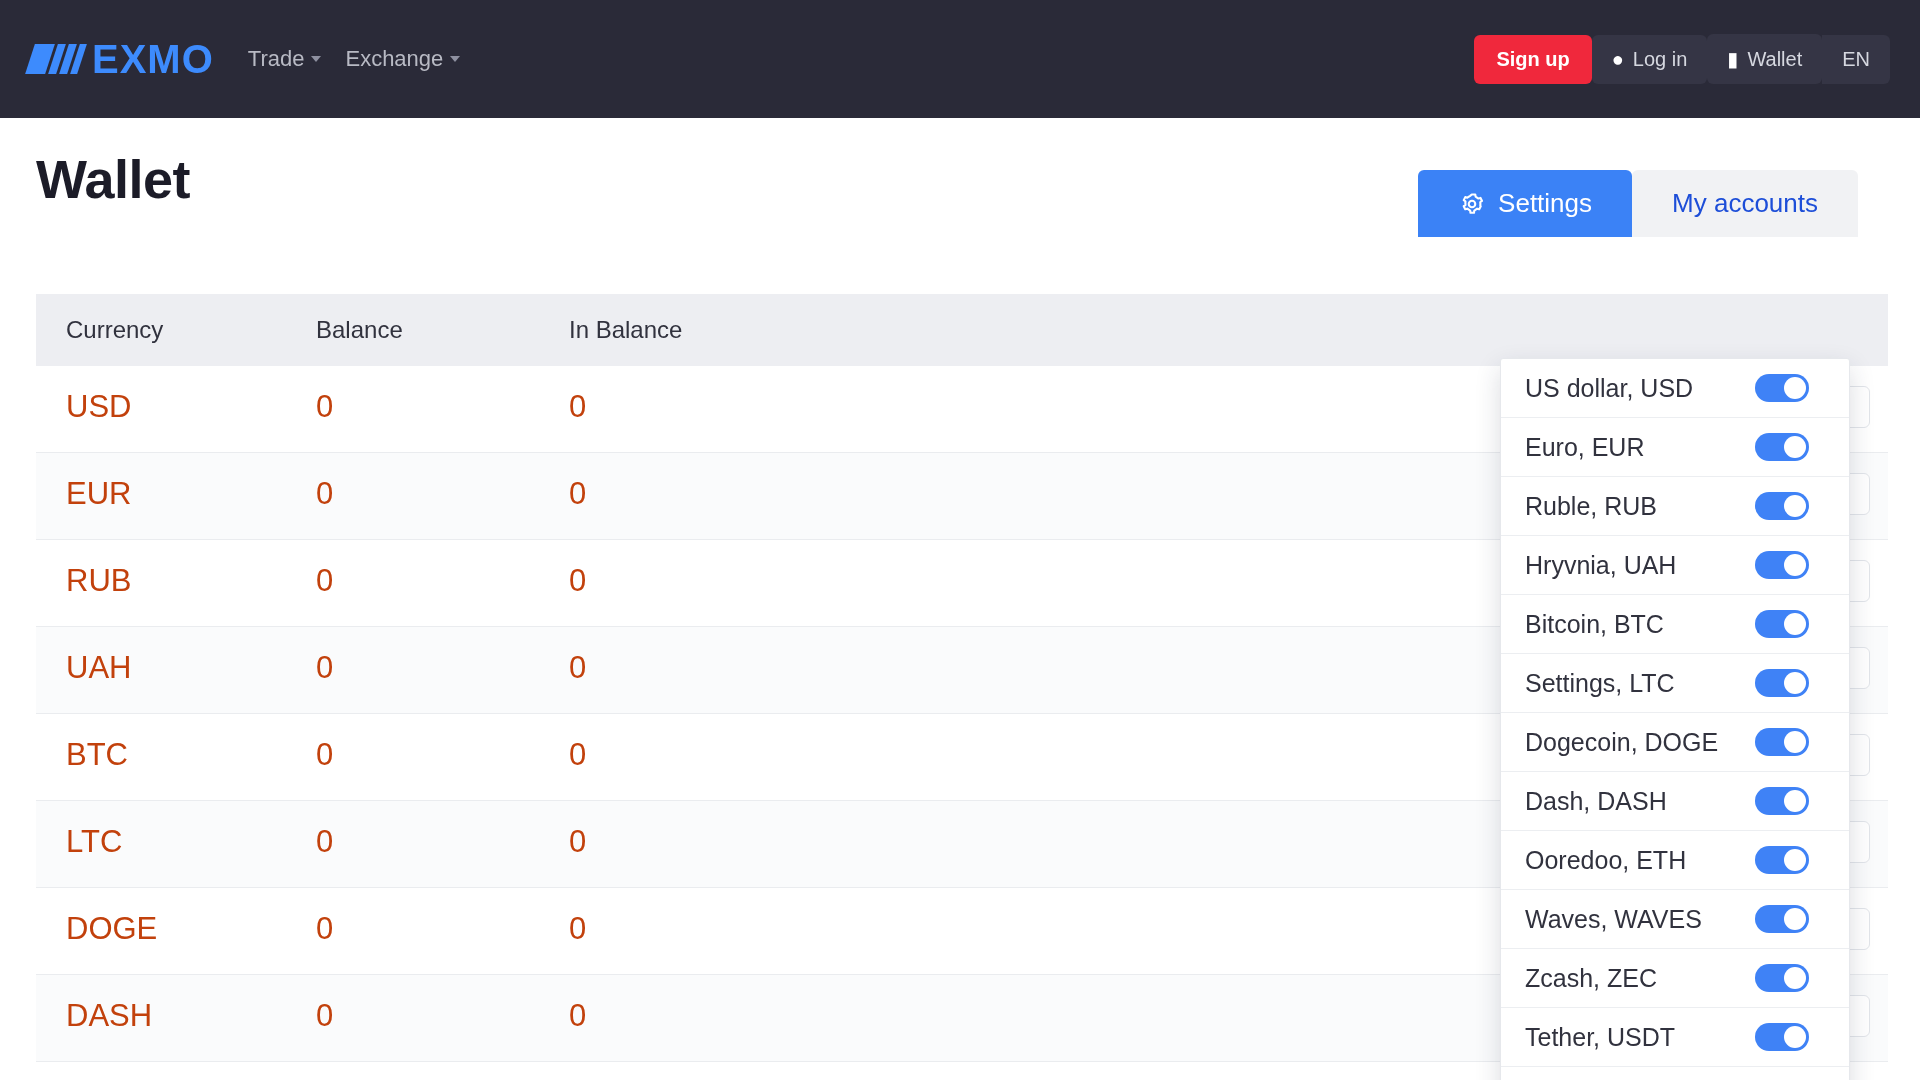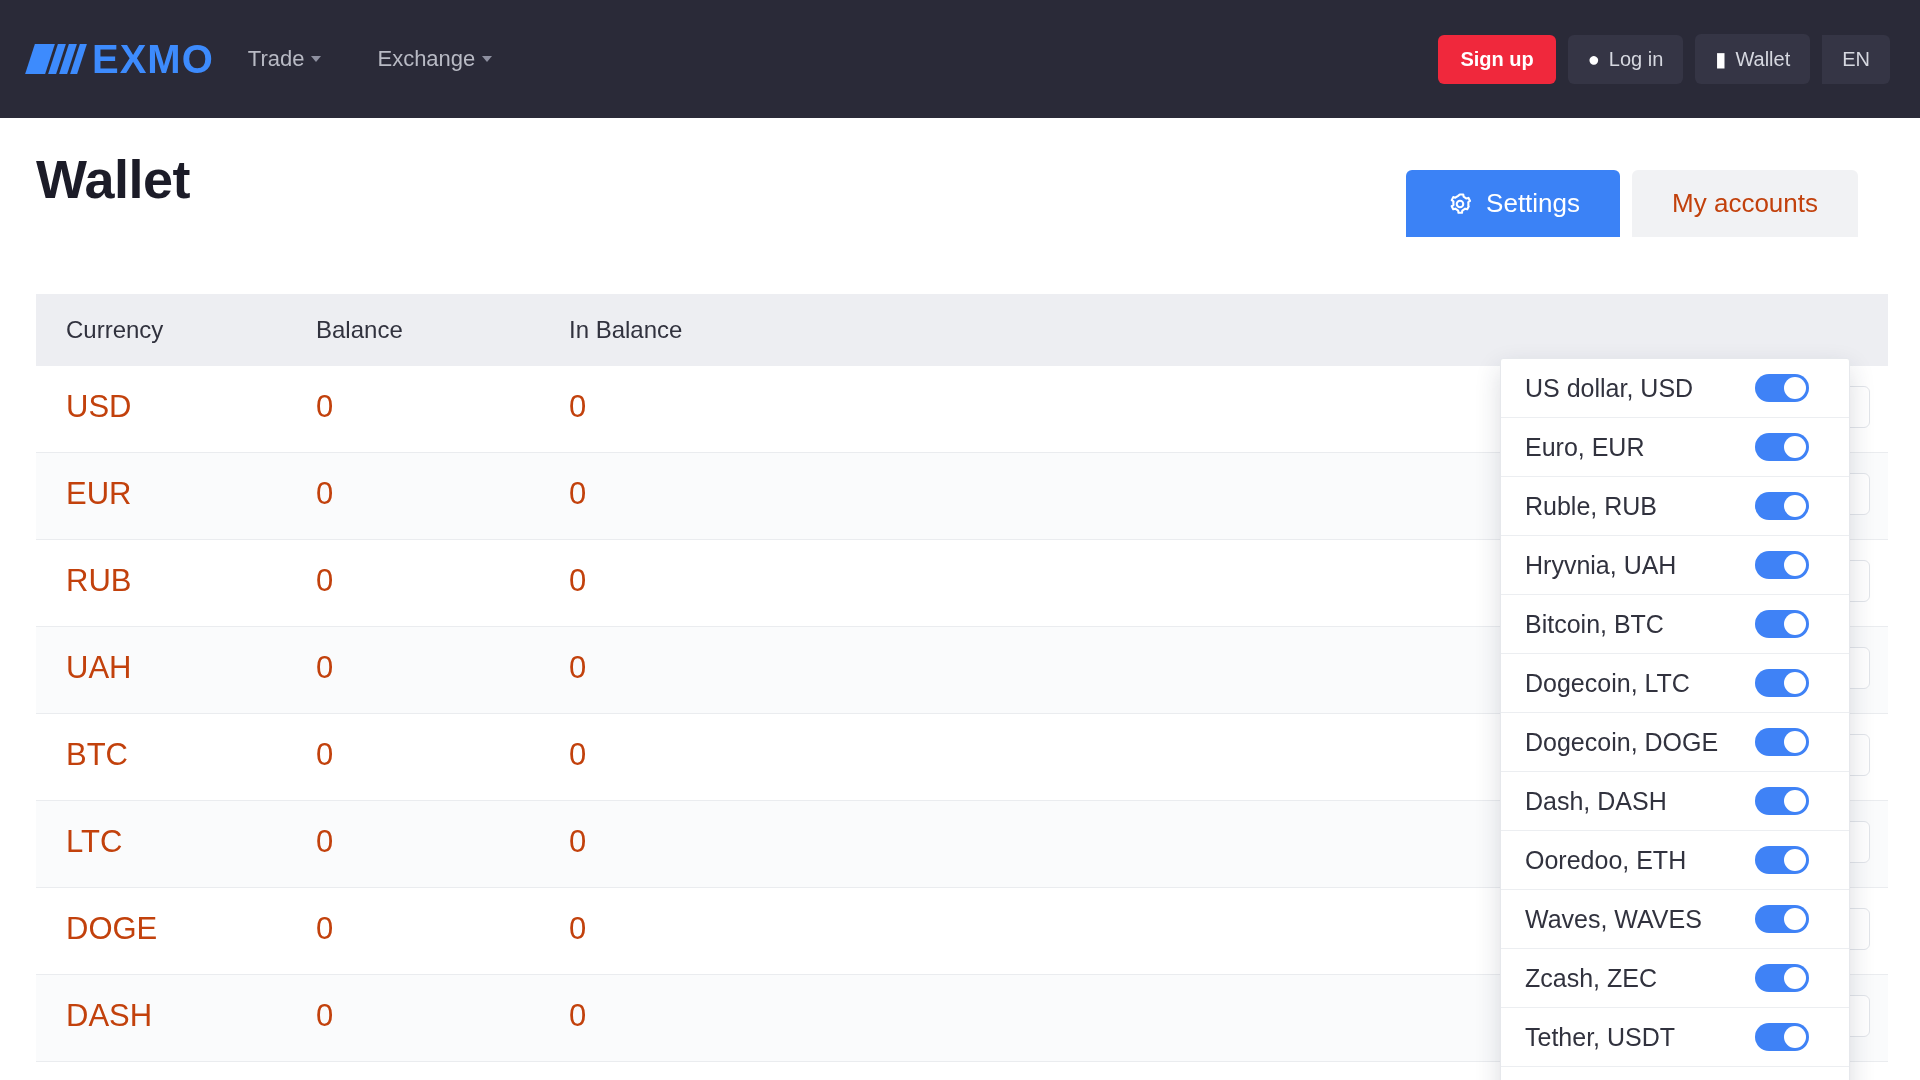--- a/index.html
+++ b/index.html
@@ -49,28 +49,28 @@
   .logo-mark span {
     position: absolute; bottom: 0; background: #3d8bfd; height: 30px;
     transform: skewX(-18deg);
   }
   .logo-mark span:nth-child(1){ left:0;  width:20px; }
   .logo-mark span:nth-child(2){ left:23px; width:8px; }
   .logo-mark span:nth-child(3){ left:34px; width:8px; }
   .logo-mark span:nth-child(4){ left:45px; width:7px; }
   .logo-text { font-size: 40px; font-weight: bold; color: #3d8bfd; letter-spacing: 1px; text-align: center; }
 
-  .nav-links { display: flex; align-items: flex-end; gap: 56px; }
+  .nav-links { display: flex; align-items: flex-end; gap: 24px; }
   .nav-links a {
     color: #b8bac4; font-size: 22px; text-decoration: none;
     display: flex; align-items: center; gap: 7px; white-space: nowrap;
   }
   .caret { width: 0; height: 0; border-left: 5px solid transparent; border-right: 5px solid transparent; border-top: 6px solid #8e90a0; }
 
-  .nav-right { margin-left: auto; display: flex; align-items: center; gap: 12px; padding-left: 31px; }
+  .nav-right { margin-left: auto; display: flex; align-items: center; gap: 0; padding-left: 31px; }
   .btn-red {
     background: #f0283c; color: #fff; font-size: 20px; font-weight: bold;
     border: none; border-radius: 6px; padding: 13px 22px; cursor: pointer;
   }
   .btn-dark {
     background: #353545; color: #d6d8e0; font-size: 20px;
     border: none; border-radius: 6px; padding: 13px 20px; cursor: pointer;
     display: flex; align-items: center; gap: 9px;
   }
   .btn-dark.flat { border-radius: 0 6px 6px 0; }
@@ -89,21 +89,21 @@
   
   #tab-strip {
     position: absolute; right: 62px; top: 52px; display: flex; z-index: 6;
   }
   .tab {
     font-size: 26px; padding: 18px 40px; cursor: pointer;
     border-radius: 6px 6px 0 0; display: flex; align-items: center; gap: 12px;
     white-space: nowrap;
   }
   .tab.active { background: #3b82f6; color: #ffffff; }
-  .tab.inactive { background: #f1f2f4; color: #c2410c; margin-left: 12px; }
+  .tab.inactive { background: #f1f2f4; color: #1d4ed8; }
 
   
   #wallet-table {
     position: absolute; left: 36px; top: 176px; width: 1852px;
     border-collapse: collapse; table-layout: fixed;
   }
   #wallet-table th {
     background: #edeef2; color: #31323e; font-size: 24px; font-weight: normal;
     text-align: left; padding: 22px 0 22px 30px; white-space: nowrap;
   }
@@ -322,21 +322,21 @@
           <span class="knob"></span>
         </span>
       </div>
       <div class="dd-row">
         <span class="dd-label">Bitcoin, BTC</span>
         <span class="toggle">
           <span class="knob"></span>
         </span>
       </div>
       <div class="dd-row">
-        <span class="dd-label">Dogecoin, LTC</span>
+        <span class="dd-label">Settings, LTC</span>
         <span class="toggle">
           <span class="knob"></span>
         </span>
       </div>
       <div class="dd-row">
         <span class="dd-label">Dogecoin, DOGE</span>
         <span class="toggle">
           <span class="knob"></span>
         </span>
       </div>

